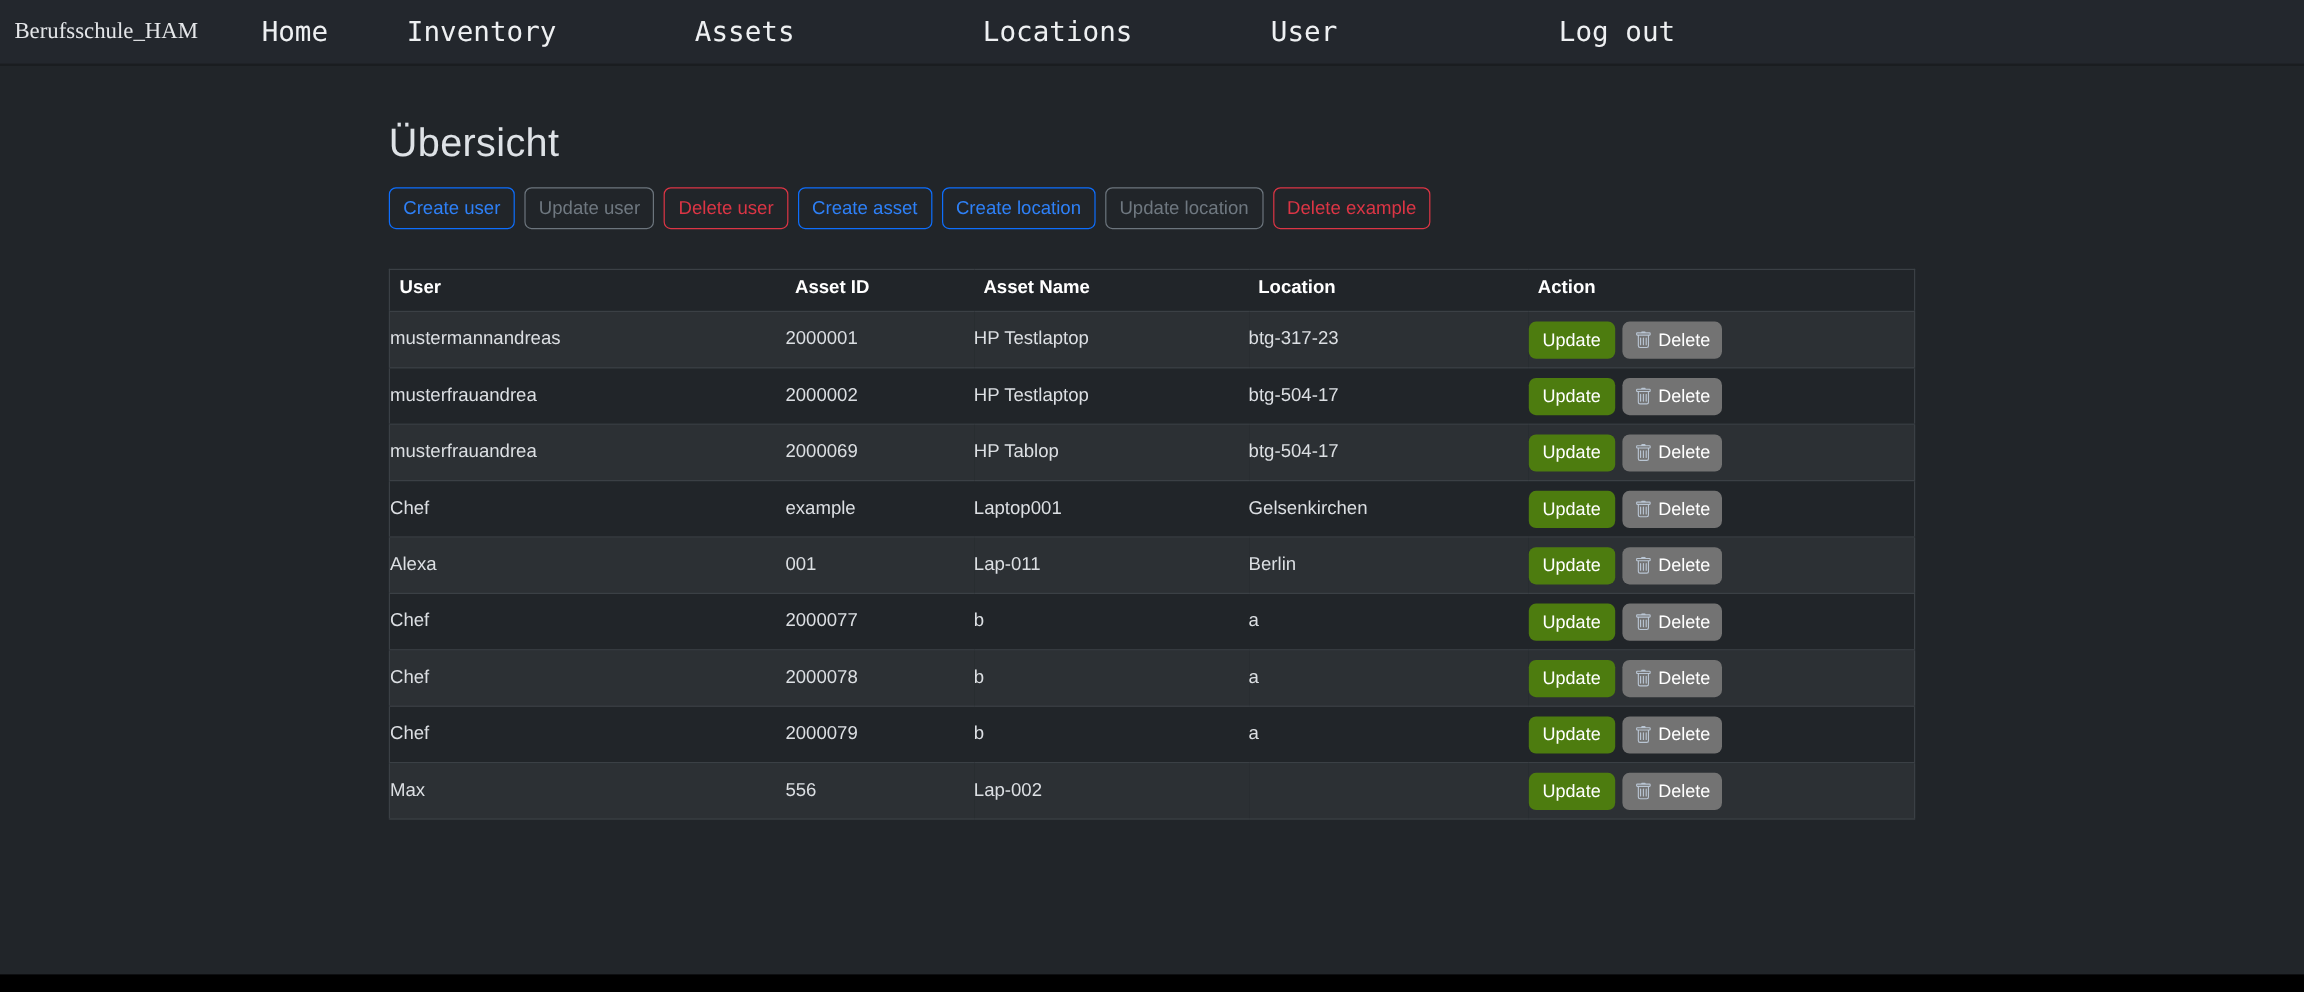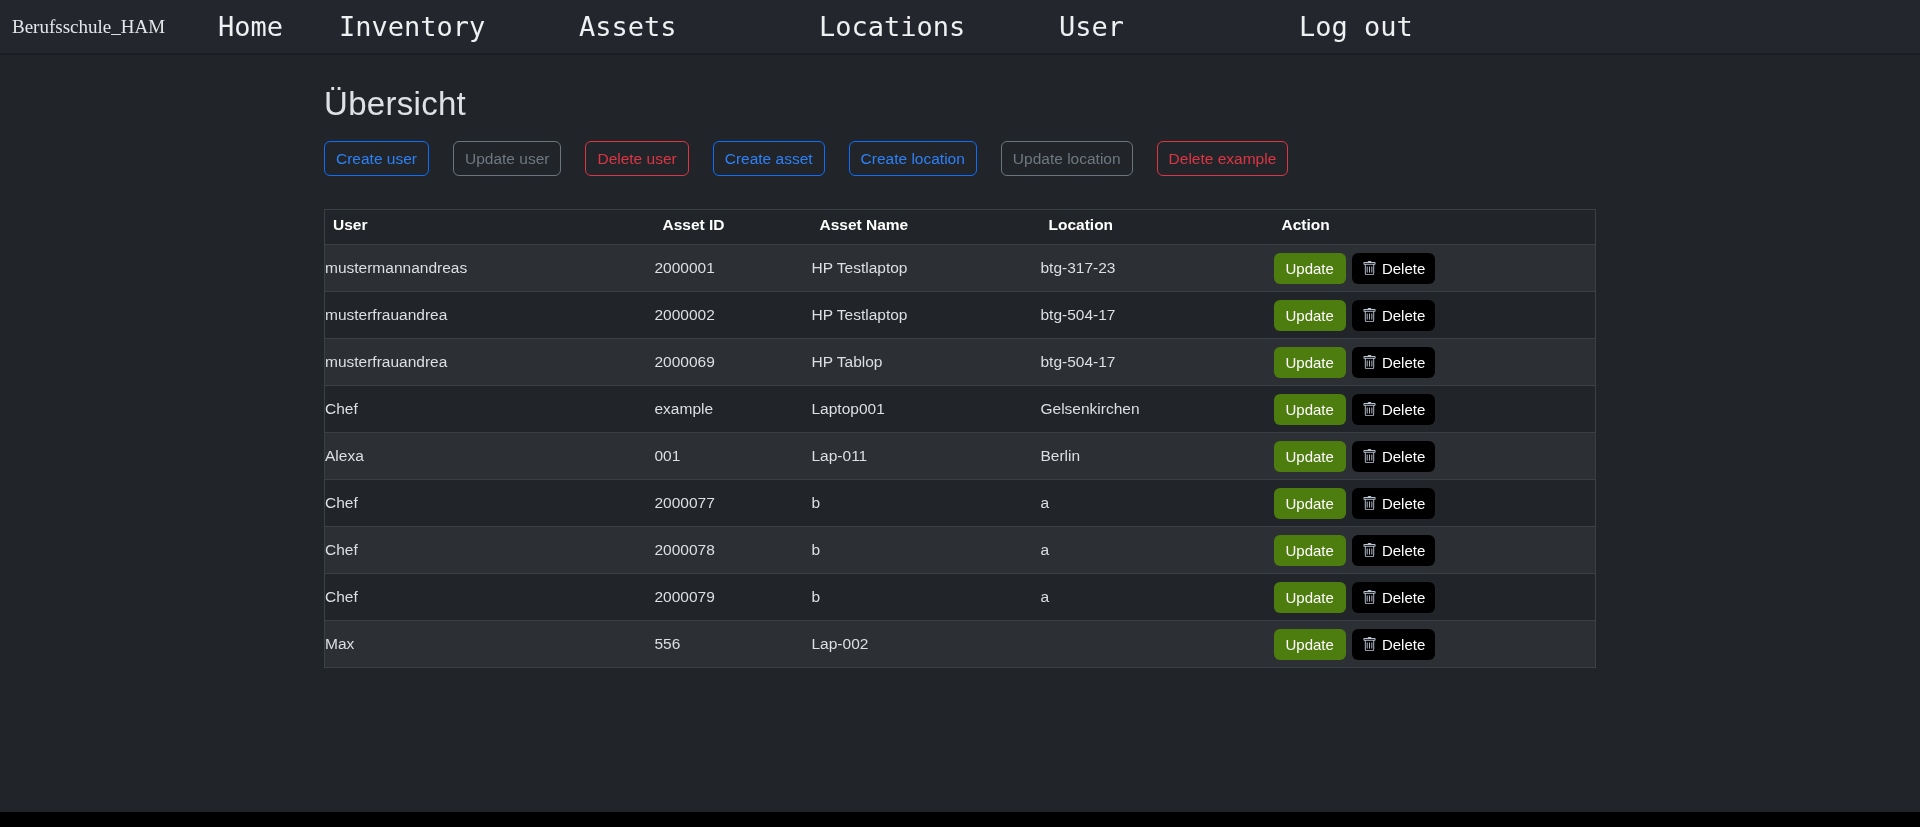--- a/index.html
+++ b/index.html
@@ -12,39 +12,39 @@
   .navbar {
     height:55px; background:#23272d; display:flex; align-items:center;
     padding:0 12px; border-bottom:2px solid #1a1d20;
   }
   .brand {
     font-family:Liberation Serif, serif; font-size:19px; color:#e4e6e9;
     text-decoration:none; cursor:pointer; white-space:nowrap;
   }
   .nav-links {
     display:flex; margin-left:53px;
-    font-family:"DejaVu Sans Mono", monospace; font-size:27px;
+    font-family:"DejaVu Sans Mono", monospace; font-size:23px;
   }
   .nav-link {
     color:#eef0f2; text-decoration:none; cursor:pointer; white-space:nowrap;
     width:240px; display:block;
   }
   .nav-link:first-child { width:121px; }
   .nav-link:last-child { width:auto; }
 
   
   .container { margin-left:324px; width:1272px; }
 
   .page-title {
-    margin-top:30px; font-size:33px; font-weight:400; color:#dee2e6;
+    margin-top:45px; font-size:33px; font-weight:400; color:#dee2e6;
     letter-spacing:.3px;
   }
 
   
-  .toolbar { margin-top:18px; display:flex; gap:24px; }
+  .toolbar { margin-top:18px; display:flex; gap:8px; }
   .tbtn {
     background:transparent; border:1px solid; border-radius:6px;
     padding:6px 11px; font-size:15.5px; cursor:pointer;
     font-family:inherit; line-height:21px; white-space:nowrap;
   }
   .v-primary   { color:#2e80f7; border-color:#0d6efd; }
   .v-secondary { color:#6f7880; border-color:#6c757d; }
   .v-danger    { color:#dc3545; border-color:#dc3545; }
 
   
@@ -65,21 +65,21 @@
     border-bottom:1px solid #3b4045;
   }
   .data-table tbody tr:nth-child(odd) { background:#2c3034; }
 
   .abtn {
     border:none; border-radius:6px; color:#fff; font-size:15px;
     padding:4px 12px; cursor:pointer; font-family:inherit; line-height:23px;
     display:inline-flex; align-items:center; vertical-align:middle;
   }
   .abtn-update { background:#4d7c0f; }
-  .abtn-delete { background:#000000; margin-left:6px; padding:4px 10px; }
+  .abtn-delete { background:#737373; margin-left:6px; padding:4px 10px; }
   .trash-icon { width:15px; height:15px; margin-right:5px; display:inline-block; }
   .trash-icon svg { display:block; }
 </style>
 </head>
 <body>
 
 <div class="app">
 
   <nav class="navbar">
     <a class="brand">Berufsschule_HAM</a>

